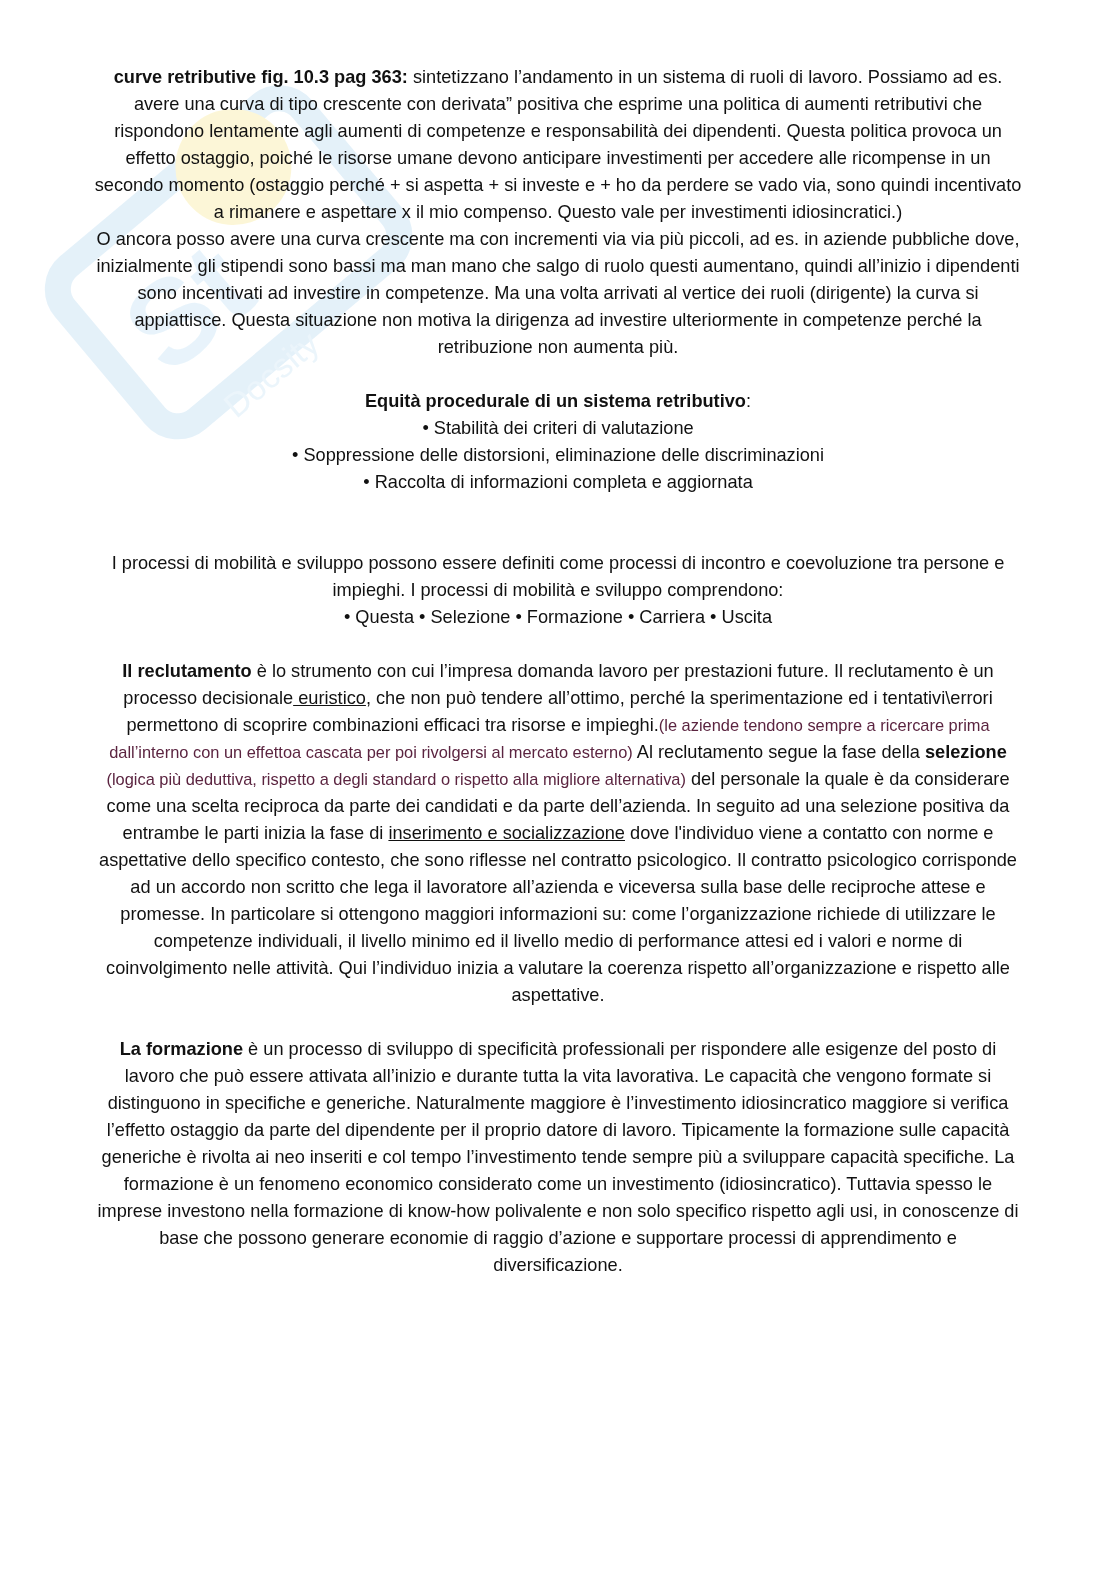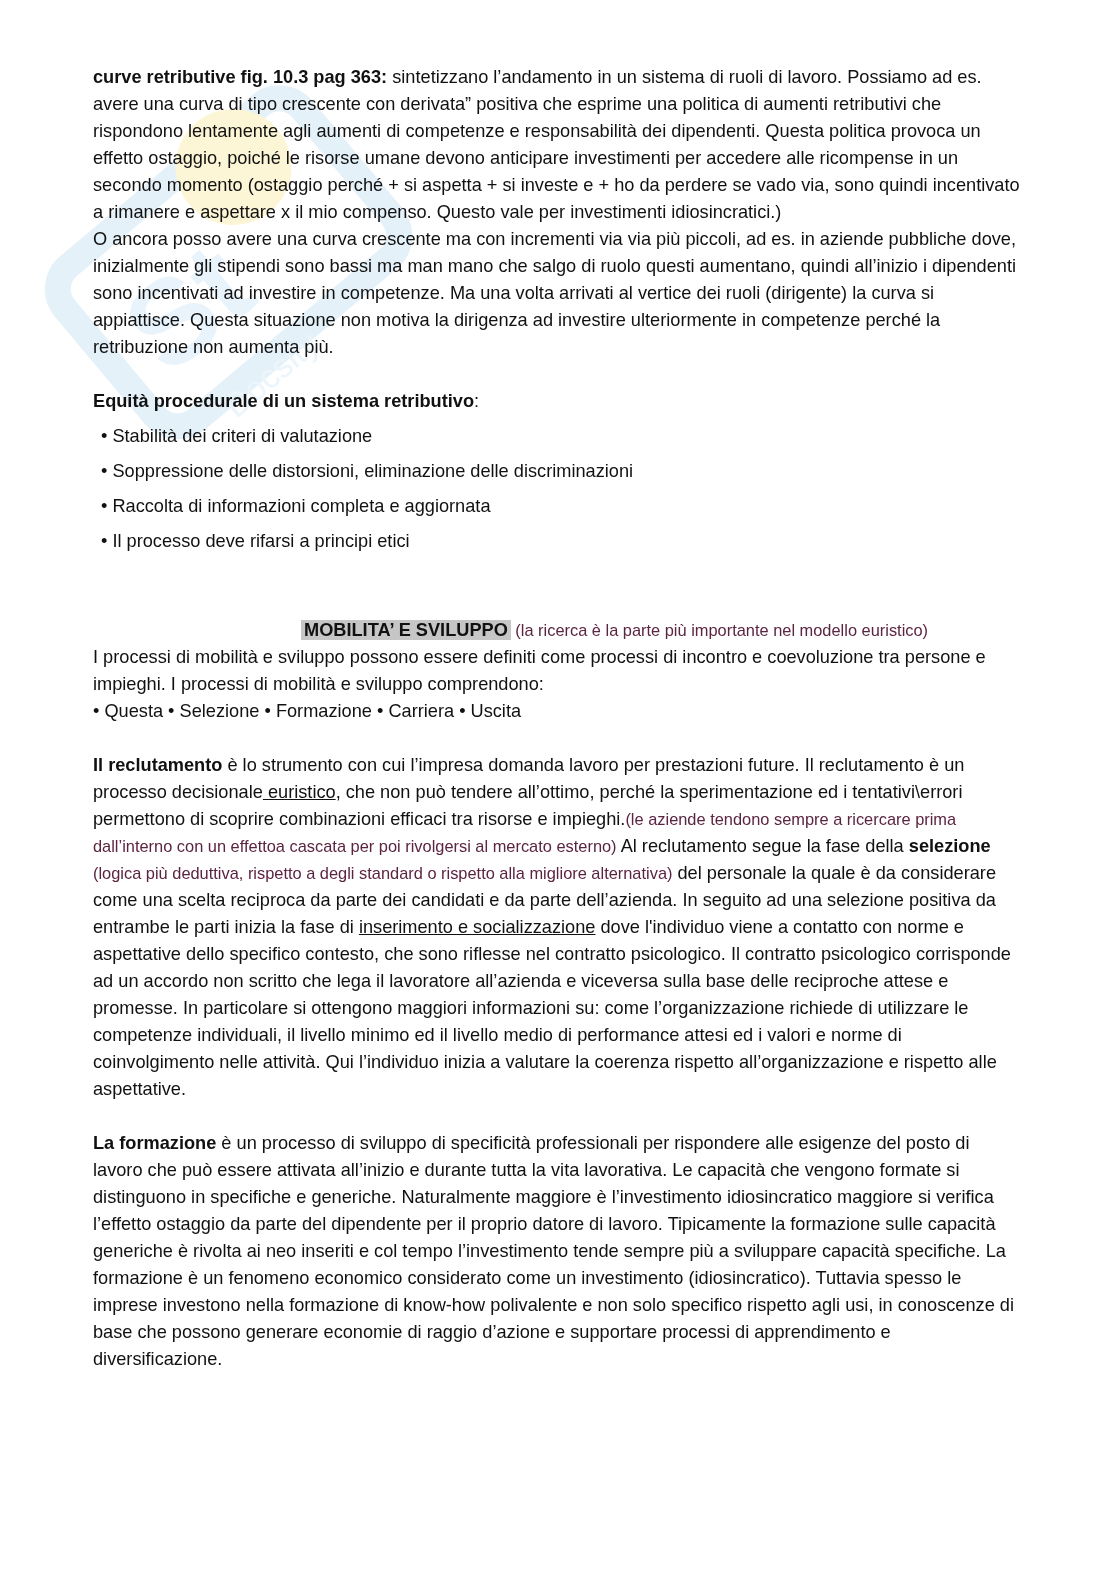--- a/index.html
+++ b/index.html
@@ -25,20 +25,21 @@
       z-index: 0;
     }
     .page {
       position: absolute;
       left: 93px;
       top: 64px;
       width: 930px;
       z-index: 1;
       font-size: 18.2px;
       line-height: 27px;
+      text-align: center;
     }
     p {
       margin: 0;
     }
     .gap-s { height: 27px; }
     .gap-m { height: 54px; }
     .bold { font-weight: bold; }
     .u { text-decoration: underline; }
     .note {
       color: #5b2440;
@@ -46,21 +47,21 @@
     }
     .heading-line {
       padding-left: 208px;
     }
     .hl {
       background: #c6c6c6;
       font-weight: bold;
       padding: 0 3px;
     }
     .bullets { margin: 0; padding: 0; list-style: none; }
-    .bullets li { margin: 8px; padding: 0; }
+    .bullets li { margin: 0; padding: 0; }
     .bullets li::before { content: "\2022\00a0"; }
   </style>
 </head>
 <body>
 
 <svg class="watermark" viewBox="0 0 430 460">
   <g transform="rotate(-40 215 230)" opacity="0.55">
     <rect x="60" y="120" width="310" height="200" rx="30" fill="none" stroke="#cfe6f5" stroke-width="26"></rect>
     <circle cx="280" cy="150" r="58" fill="#fbf0b8"></circle>
     <text x="95" y="270" font-family="Liberation Sans, sans-serif" font-size="120" font-weight="bold" fill="#d6ebf8">St</text>
@@ -77,28 +78,24 @@
 
   <div class="gap-s"></div>
 
   <p>
     <span class="bold">Equità procedurale di un sistema retributivo</span><span>:</span>
   </p>
   <ul class="bullets">
     <li>Stabilità dei criteri di valutazione</li>
     <li>Soppressione delle distorsioni, eliminazione delle discriminazioni</li>
     <li>Raccolta di informazioni completa e aggiornata</li>
-    <li>Il processo deve rifarsi a principi etici</li>
   </ul>
 
   <div class="gap-m"></div>
 
-  <p class="heading-line">
-    <span class="hl">MOBILITA’ E SVILUPPO</span><span class="note"> (la ricerca è la parte più importante nel modello euristico)</span>
-  </p>
   <p>I processi di mobilità e sviluppo possono essere definiti come processi di incontro e coevoluzione tra persone e impieghi. I processi di mobilità e sviluppo comprendono:</p>
   <p>• Questa • Selezione • Formazione • Carriera • Uscita</p>
 
   <div class="gap-s"></div>
 
   <p><span> </span><span class="bold">Il reclutamento</span><span> è lo strumento con cui l’impresa domanda lavoro per prestazioni future. Il reclutamento è un processo decisionale</span><span class="u"> euristico</span><span>, che non può tendere all’ottimo, perché la sperimentazione ed i tentativi\errori permettono di scoprire combinazioni efficaci tra risorse e impieghi.</span><span class="note">(le aziende tendono sempre a ricercare prima dall’interno con un effettoa cascata per poi rivolgersi al mercato esterno)</span><span> Al reclutamento segue la fase della </span><span class="bold">selezione</span><span class="note"> (logica più deduttiva, rispetto a degli standard o rispetto alla migliore alternativa)</span><span> del personale la quale è da considerare come una scelta reciproca da parte dei candidati e da parte dell’azienda. In seguito ad una selezione positiva da entrambe le parti inizia la fase di </span><span class="u">inserimento e socializzazione</span><span> dove l'individuo viene a contatto con norme e aspettative dello specifico contesto, che sono riflesse nel contratto psicologico. Il contratto psicologico corrisponde ad un accordo non scritto che lega il lavoratore all’azienda e viceversa sulla base delle reciproche attese e promesse. In particolare si ottengono maggiori informazioni su: come l’organizzazione richiede di utilizzare le competenze individuali, il livello minimo ed il livello medio di performance attesi ed i valori e norme di coinvolgimento nelle attività. Qui l’individuo inizia a valutare la coerenza rispetto all’organizzazione e rispetto alle aspettative.</span></p>
 
   <div class="gap-s"></div>
 
   <p><span class="bold">La formazione</span><span> è un processo di sviluppo di specificità professionali per rispondere alle esigenze del posto di lavoro che può essere attivata all’inizio e durante tutta la vita lavorativa. Le capacità che vengono formate si distinguono in specifiche e generiche. Naturalmente maggiore è l’investimento idiosincratico maggiore si verifica l’effetto ostaggio da parte del dipendente per il proprio datore di lavoro. Tipicamente la formazione sulle capacità generiche è rivolta ai neo inseriti e col tempo l’investimento tende sempre più a sviluppare capacità specifiche. La formazione è un fenomeno economico considerato come un investimento (idiosincratico). Tuttavia spesso le imprese investono nella formazione di know-how polivalente e non solo specifico rispetto agli usi, in conoscenze di base che possono generare economie di raggio d’azione e supportare processi di apprendimento e diversificazione.</span></p>

